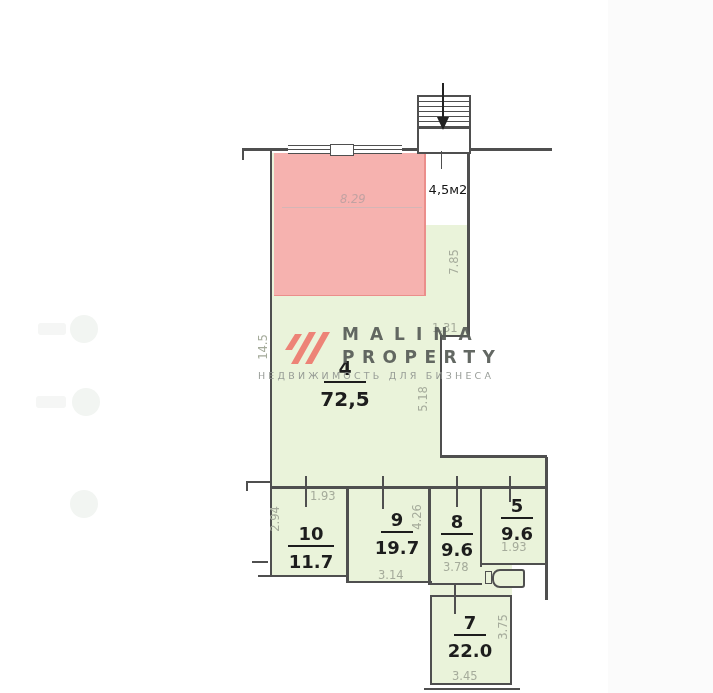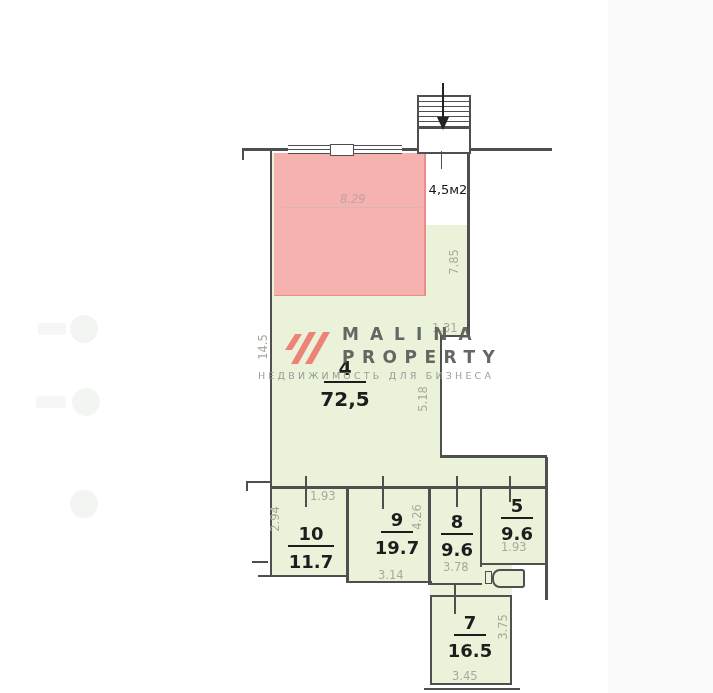--- a/index.html
+++ b/index.html
@@ -129,21 +129,21 @@
   <div class="rlabel" style="left:417px;top:512px;">
     <span class="num">8</span>
     <span class="area">9.6</span>
   </div>
   <div class="rlabel" style="left:477px;top:496px;">
     <span class="num">5</span>
     <span class="area">9.6</span>
   </div>
   <div class="rlabel" style="left:430px;top:613px;">
     <span class="num">7</span>
-    <span class="area">16.5</span>
+    <span class="area">22.0</span>
   </div>
 
   <div class="abs" style="left:255px;top:318px;width:250px;height:66px;z-index:5;opacity:.93;">
     <svg style="position:absolute;left:28px;top:4px;" width="58" height="42" viewBox="0 0 58 42">
       <path d="M2 28 L12 12 L19 12 L9 28 Z" fill="#ee7b70"></path>
       <path d="M8 42 L26 10 L33 10 L15 42 Z" fill="#ee7b70"></path>
       <path d="M22 42 L40 10 L47 10 L29 42 Z" fill="#ee7b70"></path>
     </svg>
     <div class="logo-word" style="left:87px;top:6px;letter-spacing:11px;">MALINA</div>
     <div class="logo-word" style="left:87px;top:29px;letter-spacing:7.5px;">PROPERTY</div>

